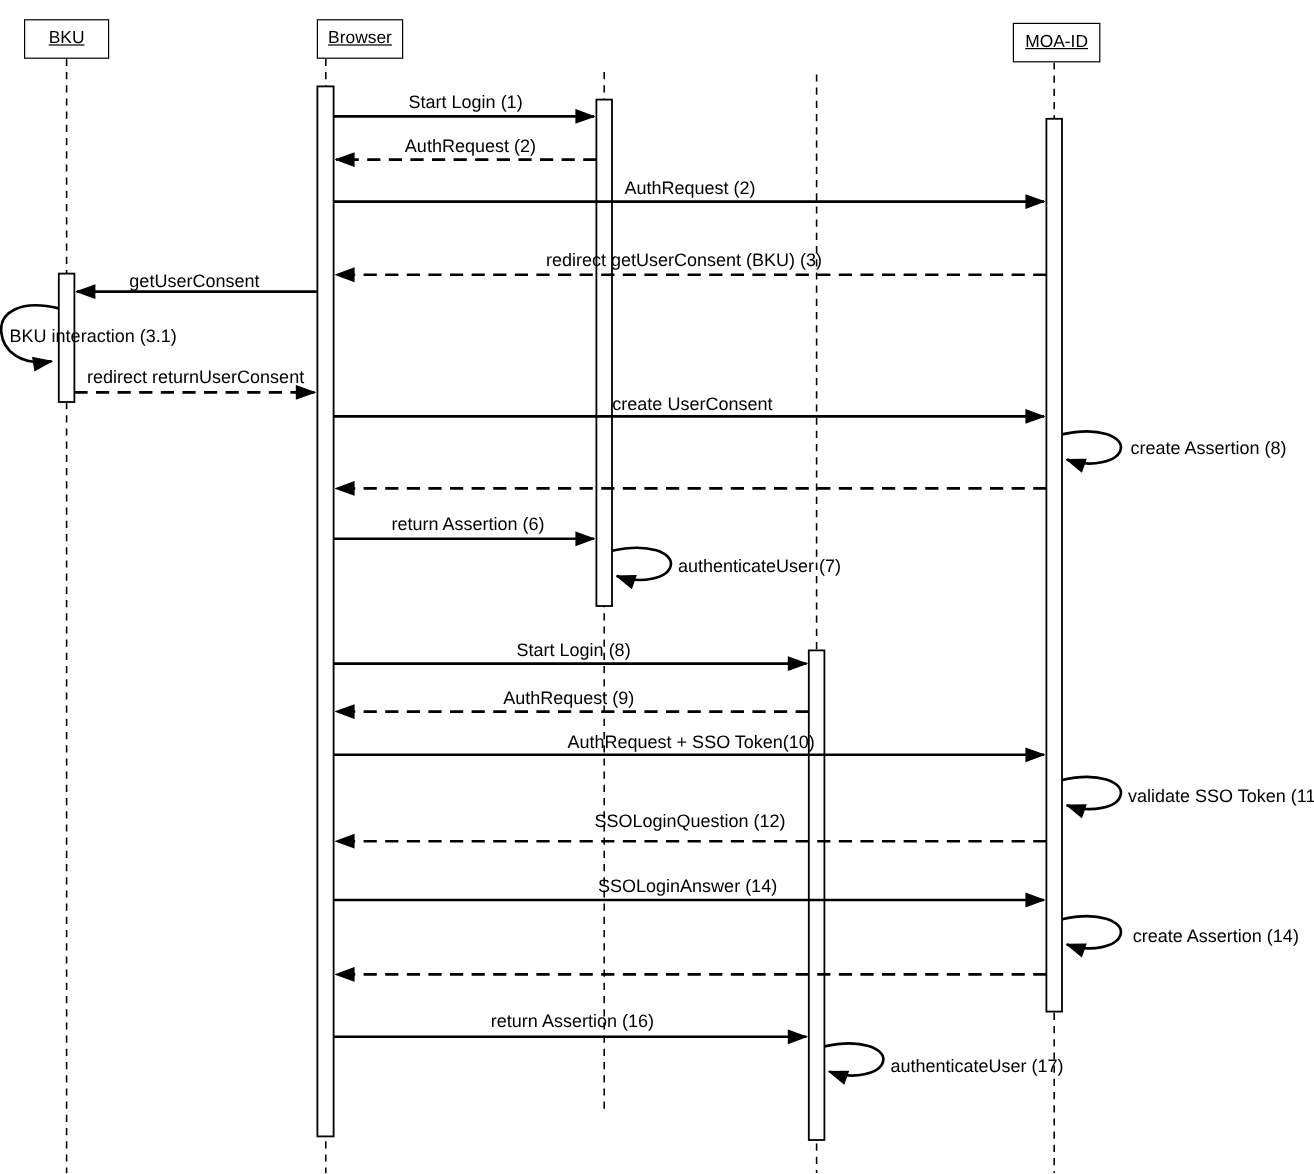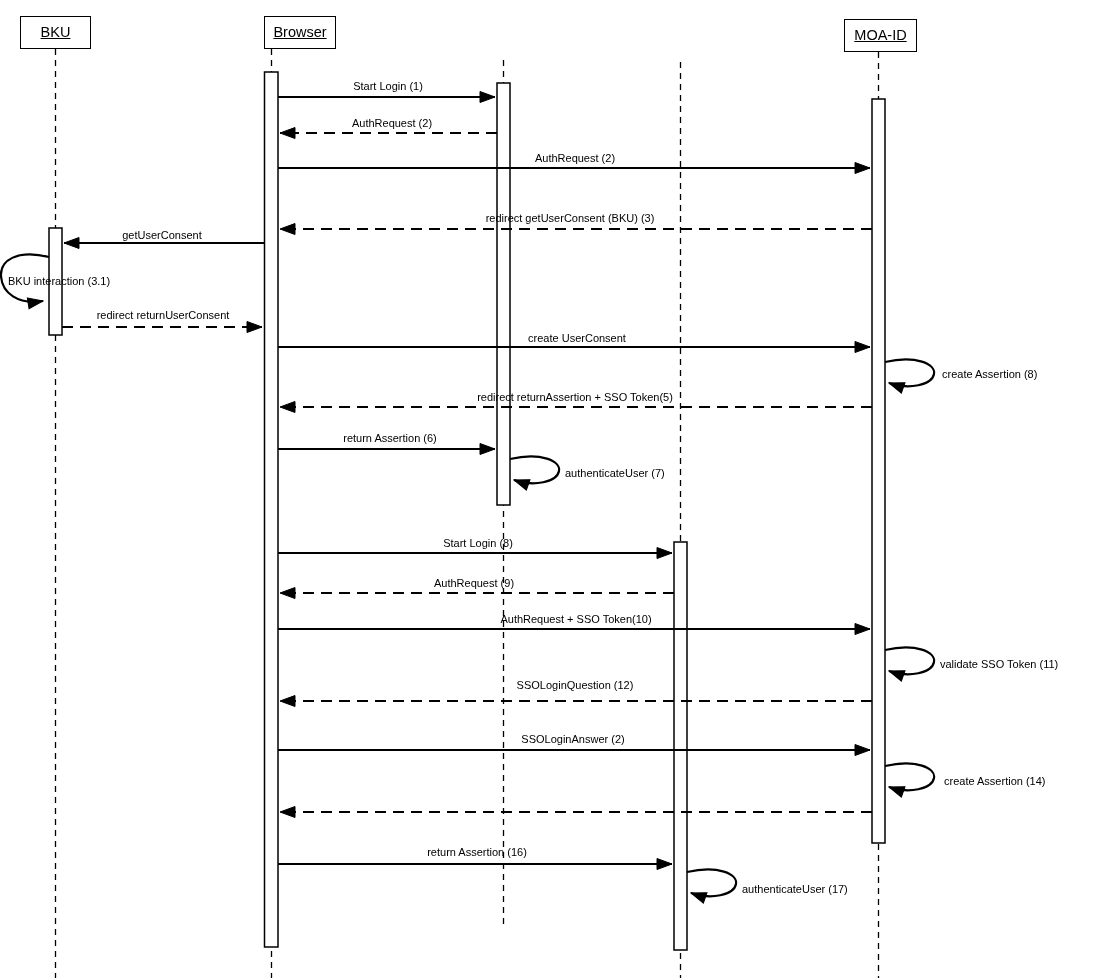--- a/index.html
+++ b/index.html
@@ -9,21 +9,21 @@
     overflow:hidden;
   }
   .stage svg{position:absolute;left:0;top:0;}
   .actor{
     position:absolute;box-sizing:border-box;border:1.6px solid #000;background:#fff;
     display:flex;flex-direction:column;align-items:center;justify-content:center;
     font-size:14.5px;line-height:19px;white-space:nowrap;z-index:3;
   }
   .actor span{text-decoration:underline;}
   .lbl{
-    position:absolute;font-size:11px;line-height:18px;height:18px;white-space:nowrap;z-index:4;
+    position:absolute;font-size:15px;line-height:18px;height:18px;white-space:nowrap;z-index:4;
   }
   .lbl.c{transform:translateX(-50%);}
 </style>
 </head>
 <body>
 
 <div class="stage">
 
   <svg width="1095" height="978" viewBox="0 0 1095 978">
     <defs>
@@ -92,26 +92,25 @@
 
   <div class="lbl c" style="left:388px;top:77px;">Start Login (1)</div>
   <div class="lbl c" style="left:392px;top:114px;">AuthRequest (2)</div>
   <div class="lbl c" style="left:575px;top:149px;">AuthRequest (2)</div>
   <div class="lbl c" style="left:570px;top:209px;">redirect getUserConsent (BKU) (3)</div>
   <div class="lbl c" style="left:162px;top:226px;">getUserConsent</div>
   <div class="lbl" style="left:8px;top:272px;">BKU interaction (3.1)</div>
   <div class="lbl c" style="left:163px;top:306px;">redirect returnUserConsent</div>
   <div class="lbl c" style="left:577px;top:329px;">create UserConsent</div>
   <div class="lbl" style="left:942px;top:365px;">create Assertion (8)</div>
-  <div class="lbl c" style="left:575px;top:388px;">redirect returnAssertion + SSO Token(5)</div>
   <div class="lbl c" style="left:390px;top:429px;text-align:right;">return Assertion (6)</div>
   <div class="lbl" style="left:565px;top:464px;">authenticateUser (7)</div>
   <div class="lbl c" style="left:478px;top:534px;">Start Login (8)</div>
   <div class="lbl c" style="left:474px;top:574px;">AuthRequest (9)</div>
   <div class="lbl c" style="left:576px;top:610px;">AuthRequest + SSO Token(10)</div>
   <div class="lbl" style="left:940px;top:655px;">validate SSO Token (11)</div>
   <div class="lbl c" style="left:575px;top:676px;">SSOLoginQuestion (12)</div>
-  <div class="lbl c" style="left:573px;top:730px;">SSOLoginAnswer (2)</div>
+  <div class="lbl c" style="left:573px;top:730px;">SSOLoginAnswer (14)</div>
   <div class="lbl" style="left:944px;top:772px;">create Assertion (14)</div>
   <div class="lbl c" style="left:477px;top:843px;">return Assertion (16)</div>
   <div class="lbl" style="left:742px;top:880px;">authenticateUser (17)</div>
 
 </div>
 
 </body></html>

